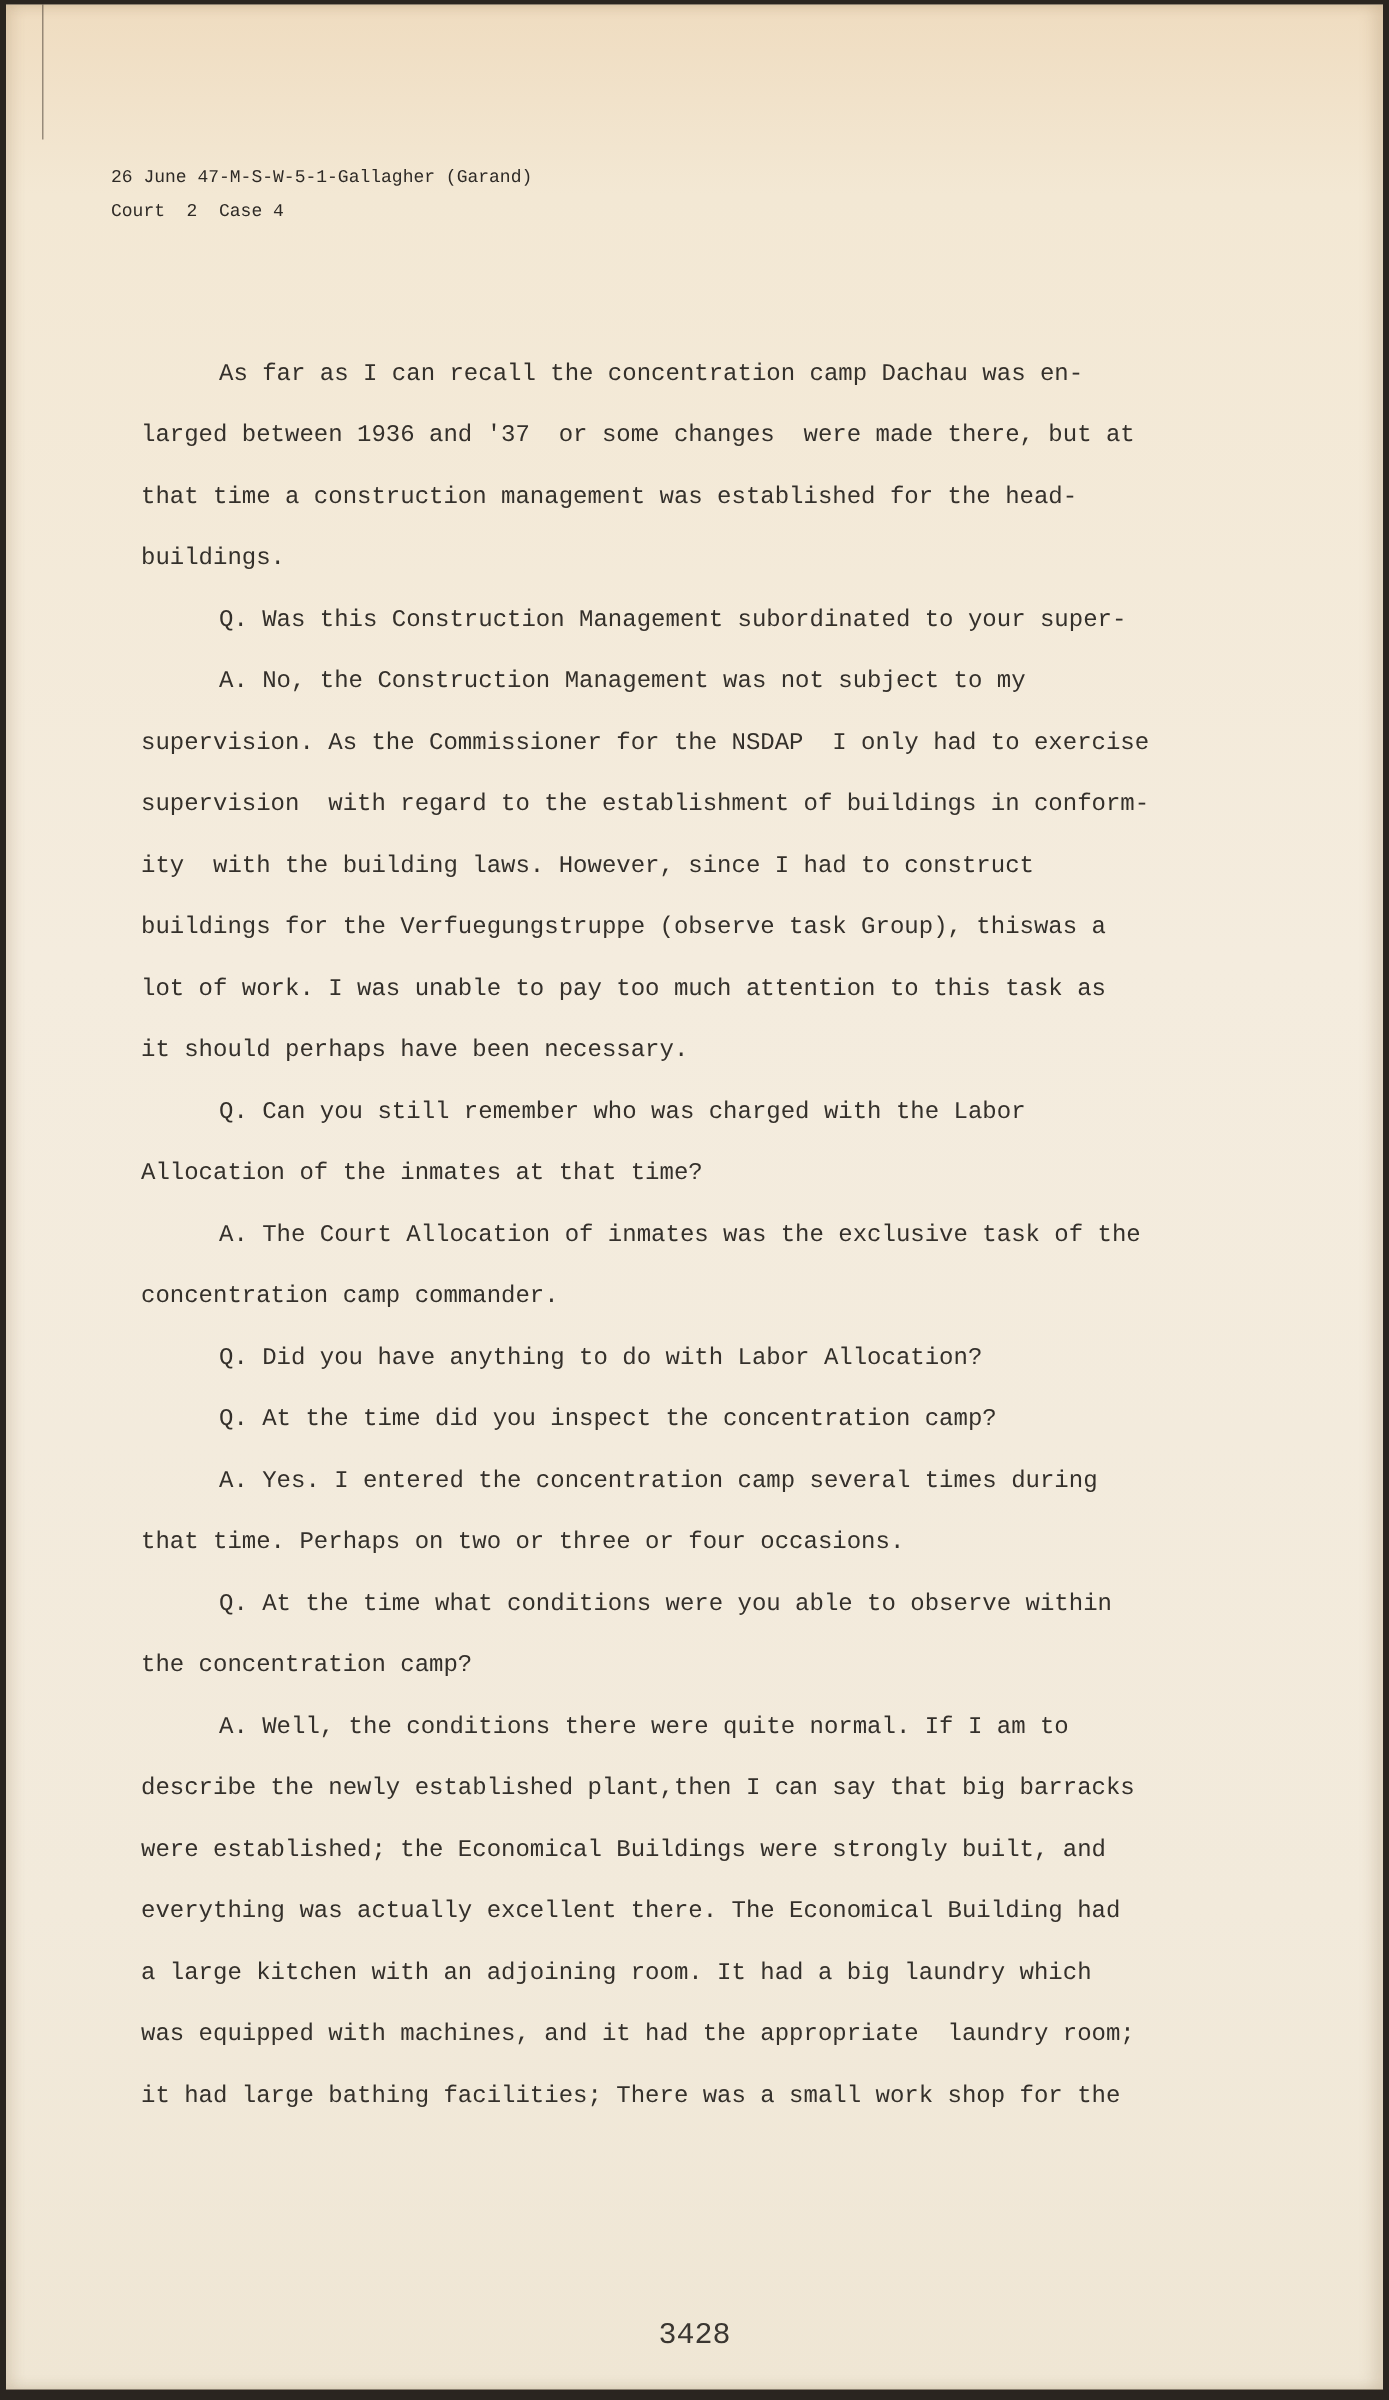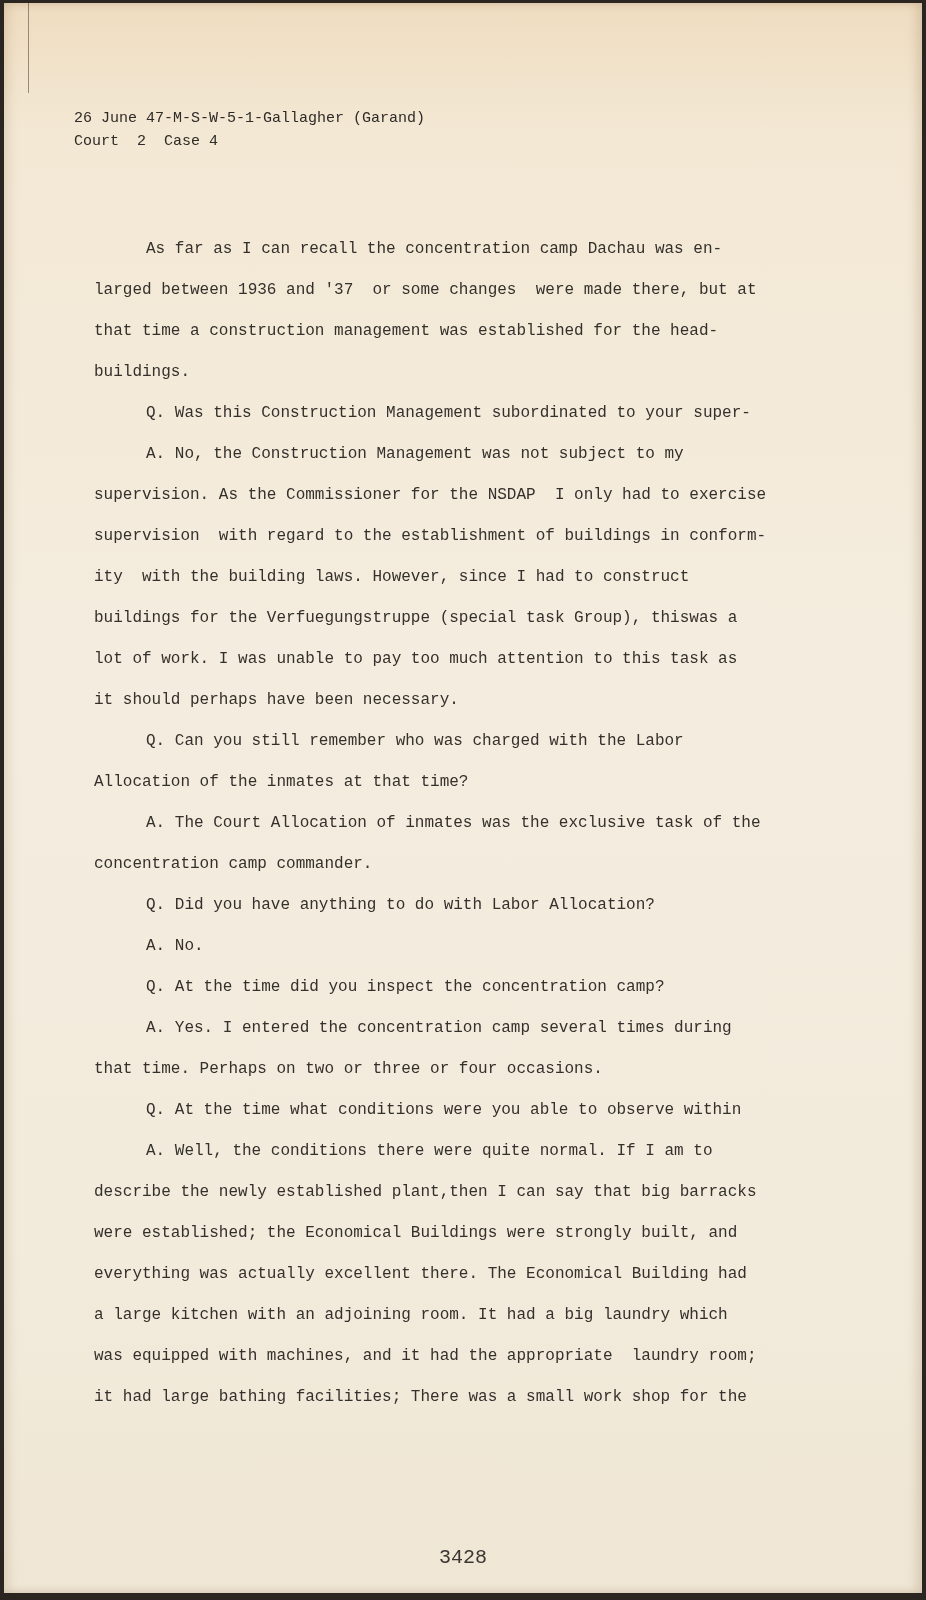--- a/index.html
+++ b/index.html
@@ -10,21 +10,21 @@
   }
   .page {
     position: absolute; left: 4px; top: 3px; width: 918px; height: 1590px;
     background: linear-gradient(180deg, #efdcc0 0%, #f3e8d4 8%, #f4ecde 40%, #f2eadb 80%, #efe6d4 100%);
     box-shadow: inset -6px 0 10px rgba(120,90,50,0.18), inset 6px 0 8px rgba(120,90,50,0.12);
   }
   .page::after {
     content: ""; position: absolute; left: 24px; top: 0; width: 1px; height: 90px;
     background: rgba(60,50,40,0.5);
   }
-  .header { position: absolute; left: 70px; top: 104px; color: #2e2a26; font-size: 15px; line-height: 23px; }
+  .header { position: absolute; left: 70px; top: 104px; color: #2e2a26; font-size: 12px; line-height: 23px; }
   .header div { white-space: pre; }
   .body {
     position: absolute; left: 70px; top: 226px; width: 740px;
     color: #34302b; font-size: 16px; line-height: 41px;
   }
   .line { white-space: pre; height: 41px; margin-left: 20px; }
   .indent { padding-left: 52px; }
   .page-num {
     position: absolute; left: 0; right: 0; top: 1543px; text-align: center;
     color: #3a3631; font-size: 20px;
@@ -42,33 +42,33 @@
   <div class="body" id="body">
       <div class="line indent">As far as I can recall the concentration camp Dachau was en-</div>
       <div class="line">larged between 1936 and '37  or some changes  were made there, but at</div>
       <div class="line">that time a construction management was established for the head-</div>
       <div class="line">buildings.</div>
       <div class="line indent">Q. Was this Construction Management subordinated to your super-</div>
       <div class="line indent">A. No, the Construction Management was not subject to my</div>
       <div class="line">supervision. As the Commissioner for the NSDAP  I only had to exercise</div>
       <div class="line">supervision  with regard to the establishment of buildings in conform-</div>
       <div class="line">ity  with the building laws. However, since I had to construct</div>
-      <div class="line">buildings for the Verfuegungstruppe (special task Group), thiswas a</div>
+      <div class="line">buildings for the Verfuegungstruppe (observe task Group), thiswas a</div>
       <div class="line">lot of work. I was unable to pay too much attention to this task as</div>
       <div class="line">it should perhaps have been necessary.</div>
       <div class="line indent">Q. Can you still remember who was charged with the Labor</div>
       <div class="line">Allocation of the inmates at that time?</div>
       <div class="line indent">A. The Court Allocation of inmates was the exclusive task of the</div>
       <div class="line">concentration camp commander.</div>
       <div class="line indent">Q. Did you have anything to do with Labor Allocation?</div>
-      <div class="line indent">A. No.</div>
       <div class="line indent">Q. At the time did you inspect the concentration camp?</div>
       <div class="line indent">A. Yes. I entered the concentration camp several times during</div>
       <div class="line">that time. Perhaps on two or three or four occasions.</div>
       <div class="line indent">Q. At the time what conditions were you able to observe within</div>
+      <div class="line">the concentration camp?</div>
       <div class="line indent">A. Well, the conditions there were quite normal. If I am to</div>
       <div class="line">describe the newly established plant,then I can say that big barracks</div>
       <div class="line">were established; the Economical Buildings were strongly built, and</div>
       <div class="line">everything was actually excellent there. The Economical Building had</div>
       <div class="line">a large kitchen with an adjoining room. It had a big laundry which</div>
       <div class="line">was equipped with machines, and it had the appropriate  laundry room;</div>
       <div class="line">it had large bathing facilities; There was a small work shop for the</div>
     </div>
 
   <div class="page-num">3428</div>

